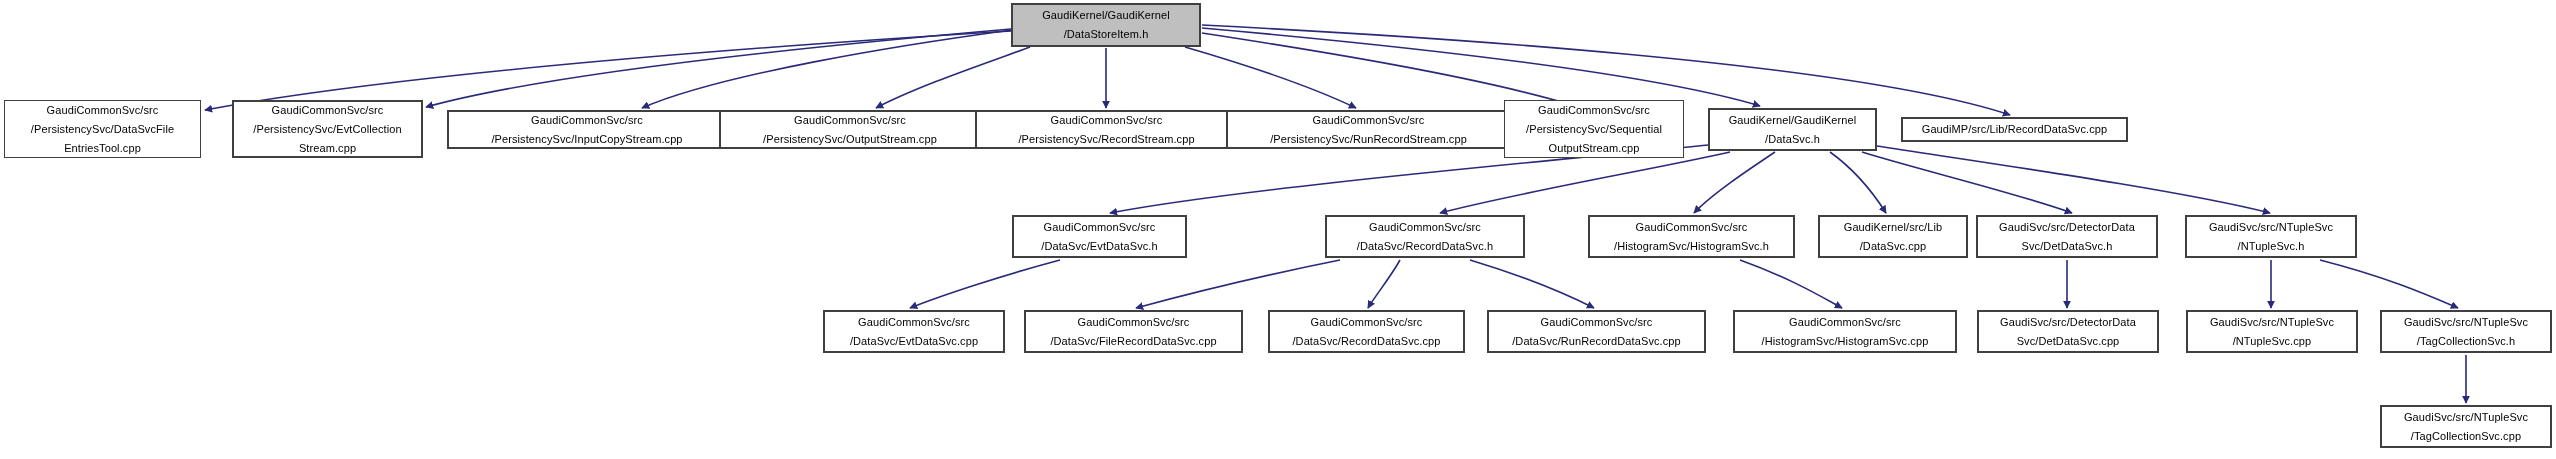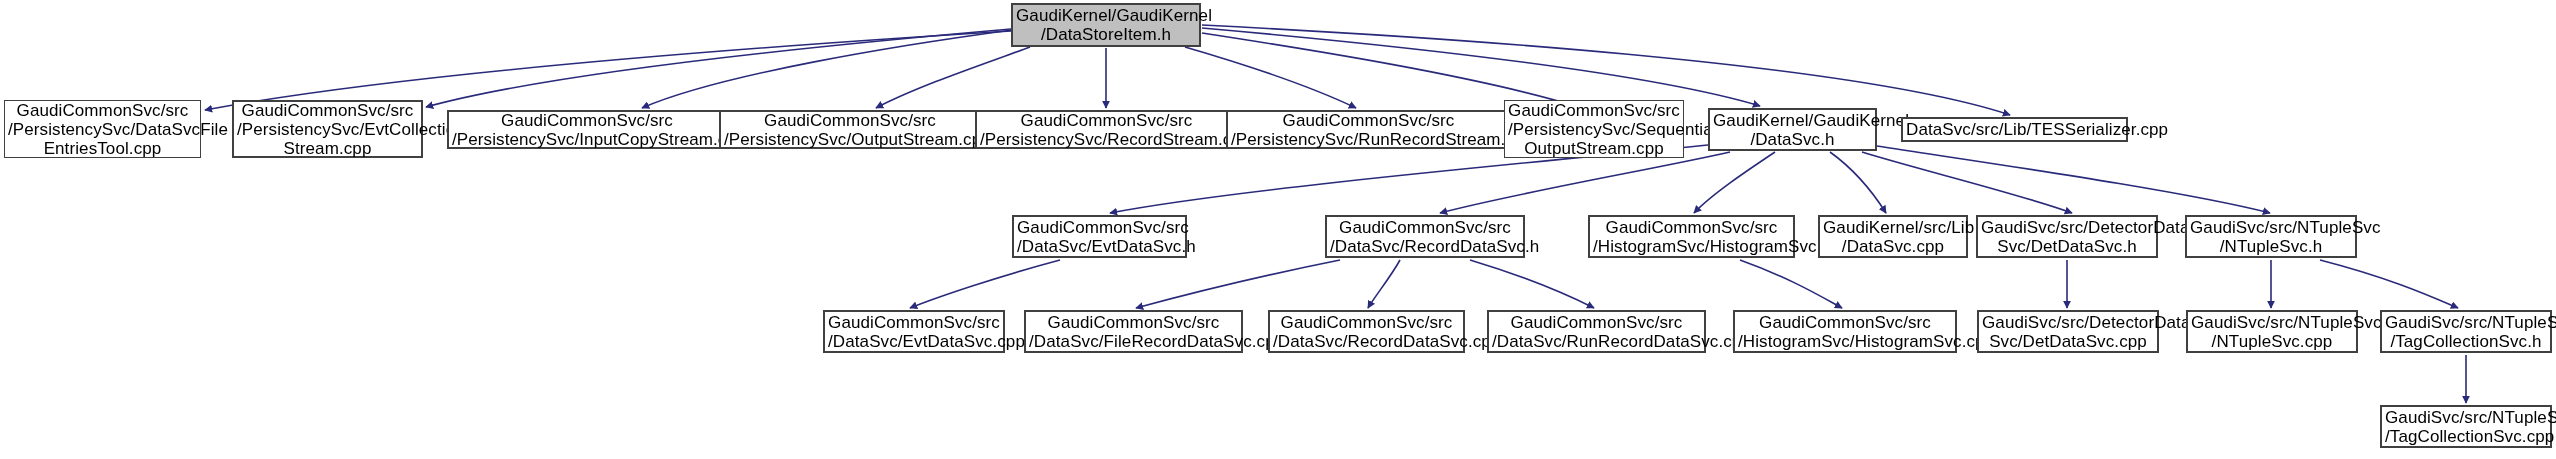--- a/index.html
+++ b/index.html
@@ -26,21 +26,21 @@
   .node {
     position: absolute;
     box-sizing: border-box;
     display: flex;
     align-items: center;
     justify-content: center;
     text-align: center;
     background: #ffffff;
     border: 1px solid #404040;
     color: #000000;
-    font-size: 17px;
+    font-size: 11px;
     line-height: 19px;
     letter-spacing: 0.1px;
     white-space: pre-line;
     z-index: 2;
   }
   .node.thick {
     border: 2px solid #404040;
   }
   .node.root {
     background: #bfbfbf;
@@ -106,21 +106,21 @@
 /PersistencySvc/OutputStream.cpp</span></div>
       <div class="node thick" style="left: 975px; top: 110px; width: 263px; height: 39px;"><span class="node-label">GaudiCommonSvc/src
 /PersistencySvc/RecordStream.cpp</span></div>
       <div class="node thick" style="left: 1226px; top: 110px; width: 285px; height: 39px;"><span class="node-label">GaudiCommonSvc/src
 /PersistencySvc/RunRecordStream.cpp</span></div>
       <div class="node" style="left: 1504px; top: 100px; width: 180px; height: 58px;"><span class="node-label">GaudiCommonSvc/src
 /PersistencySvc/Sequential
 OutputStream.cpp</span></div>
       <div class="node thick" style="left: 1708px; top: 108px; width: 169px; height: 43px;"><span class="node-label">GaudiKernel/GaudiKernel
 /DataSvc.h</span></div>
-      <div class="node thick" style="left: 1901px; top: 117px; width: 227px; height: 25px;"><span class="node-label">DataSvc/src/Lib/TESSerializer.cpp</span></div>
+      <div class="node thick" style="left: 1901px; top: 117px; width: 227px; height: 25px;"><span class="node-label">GaudiMP/src/Lib/RecordDataSvc.cpp</span></div>
       <div class="node thick" style="left: 1012px; top: 215px; width: 175px; height: 43px;"><span class="node-label">GaudiCommonSvc/src
 /DataSvc/EvtDataSvc.h</span></div>
       <div class="node thick" style="left: 1325px; top: 215px; width: 200px; height: 43px;"><span class="node-label">GaudiCommonSvc/src
 /DataSvc/RecordDataSvc.h</span></div>
       <div class="node thick" style="left: 1588px; top: 215px; width: 207px; height: 43px;"><span class="node-label">GaudiCommonSvc/src
 /HistogramSvc/HistogramSvc.h</span></div>
       <div class="node thick" style="left: 1818px; top: 215px; width: 150px; height: 43px;"><span class="node-label">GaudiKernel/src/Lib
 /DataSvc.cpp</span></div>
       <div class="node thick" style="left: 1976px; top: 215px; width: 182px; height: 43px;"><span class="node-label">GaudiSvc/src/DetectorData
 Svc/DetDataSvc.h</span></div>

